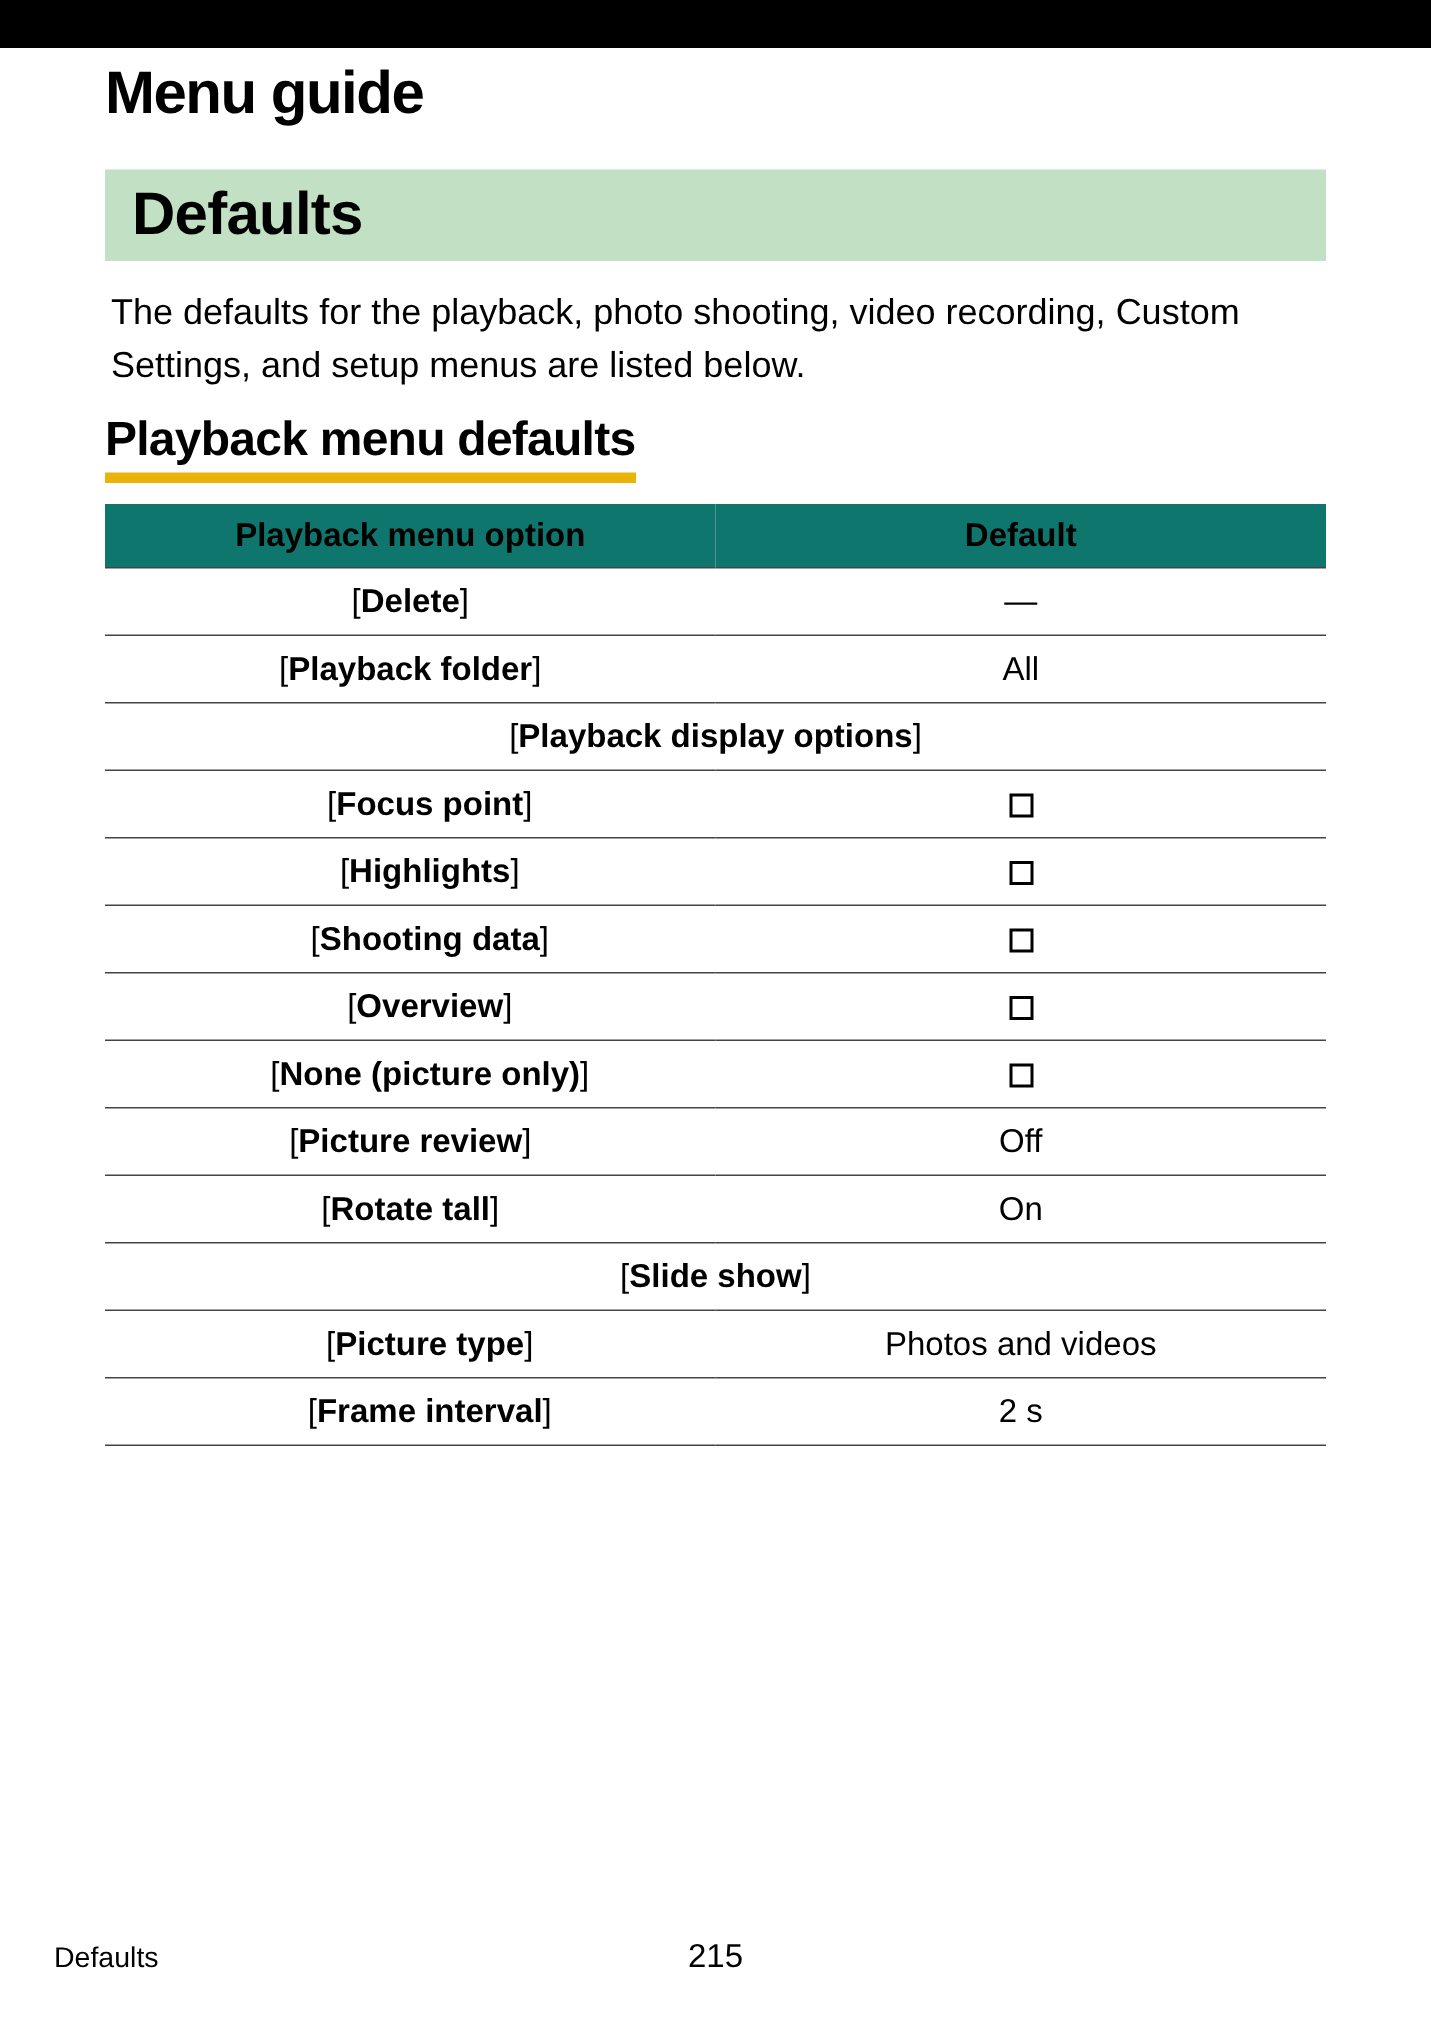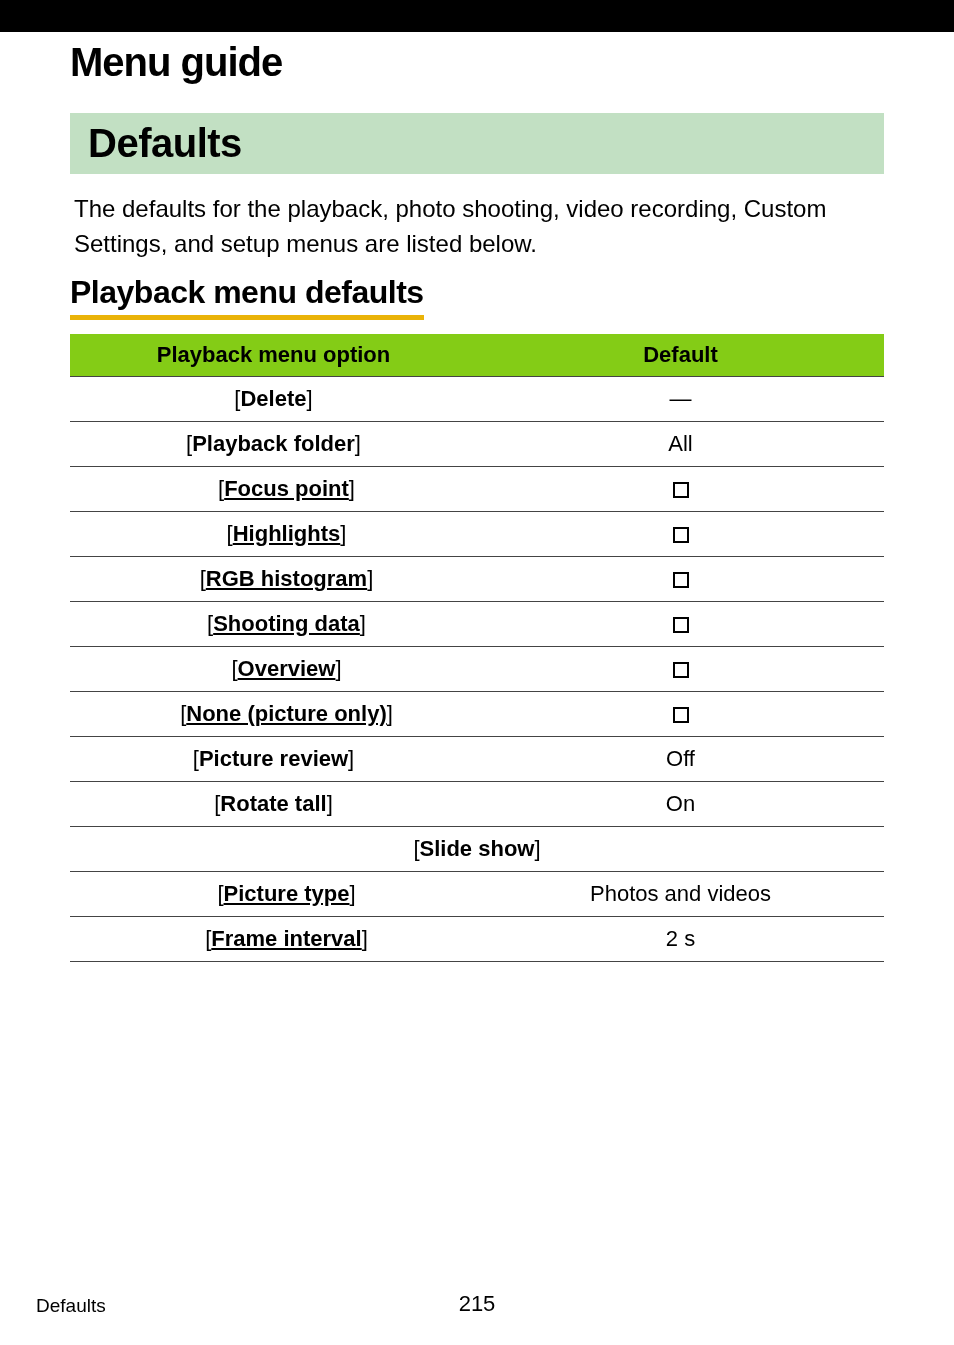--- a/index.html
+++ b/index.html
@@ -47,34 +47,34 @@
     .intro-text {
       font-size: 24px;
       line-height: 1.45;
       margin-bottom: 12px;
       padding: 0 4px;
     }
     
     .subsection-title {
       font-size: 32px;
       font-weight: 700;
-      border-bottom: 5px solid #eab308;
+      border-bottom: 7px solid #eab308;
       padding-bottom: 4px;
       margin-bottom: 14px;
       display: inline-block;
       letter-spacing: -0.5px;
     }
     
     table {
       width: 100%;
       border-collapse: collapse;
     }
     
     thead th {
-      background: #84cc16;
+      background: #0f766e;
       font-weight: 700;
       font-size: 22px;
       padding: 8px 10px;
       text-align: center;
       border-bottom: 1px solid #444;
     }
     
     thead th:first-child {
       width: 50%;
     }
@@ -111,21 +111,20 @@
     tbody tr.sub-row td.option {
       padding-left: 36px;
     }
     
     tbody tr.sub-row {
       border-left: none;
     }
     
     tbody tr.sub-row td:first-child {
       position: relative;
-      text-decoration: underline;
     }
     
     tbody tr.sub-row td:first-child::before {
       content: "";
       position: absolute;
       left: 16px;
       top: -1px;
       bottom: -1px;
       width: 1px;
       background: transparent;
@@ -185,30 +184,29 @@
     </thead>
     <tbody>
       <tr>
         <td class="option"><span class="bracket">[</span><span class="bold">Delete</span><span class="bracket">]</span></td>
         <td class="default">—</td>
       </tr>
       <tr>
         <td class="option"><span class="bracket">[</span><span class="bold">Playback folder</span><span class="bracket">]</span></td>
         <td class="default">All</td>
       </tr>
+      <tr class="group-header">
+        <td class="option" colspan="2"><span class="bracket">[</span><span class="bold">Playback display options</span><span class="bracket">]</span></td>
+      </tr>
       <tr class="sub-row">
         <td class="option"><span class="bracket">[</span><span class="bold">Focus point</span><span class="bracket">]</span></td>
         <td class="default"><span class="checkbox"></span></td>
       </tr>
       <tr class="sub-row">
         <td class="option"><span class="bracket">[</span><span class="bold">Highlights</span><span class="bracket">]</span></td>
-        <td class="default"><span class="checkbox"></span></td>
-      </tr>
-      <tr class="sub-row">
-        <td class="option"><span class="bracket">[</span><span class="bold">RGB histogram</span><span class="bracket">]</span></td>
         <td class="default"><span class="checkbox"></span></td>
       </tr>
       <tr class="sub-row">
         <td class="option"><span class="bracket">[</span><span class="bold">Shooting data</span><span class="bracket">]</span></td>
         <td class="default"><span class="checkbox"></span></td>
       </tr>
       <tr class="sub-row">
         <td class="option"><span class="bracket">[</span><span class="bold">Overview</span><span class="bracket">]</span></td>
         <td class="default"><span class="checkbox"></span></td>
       </tr>

